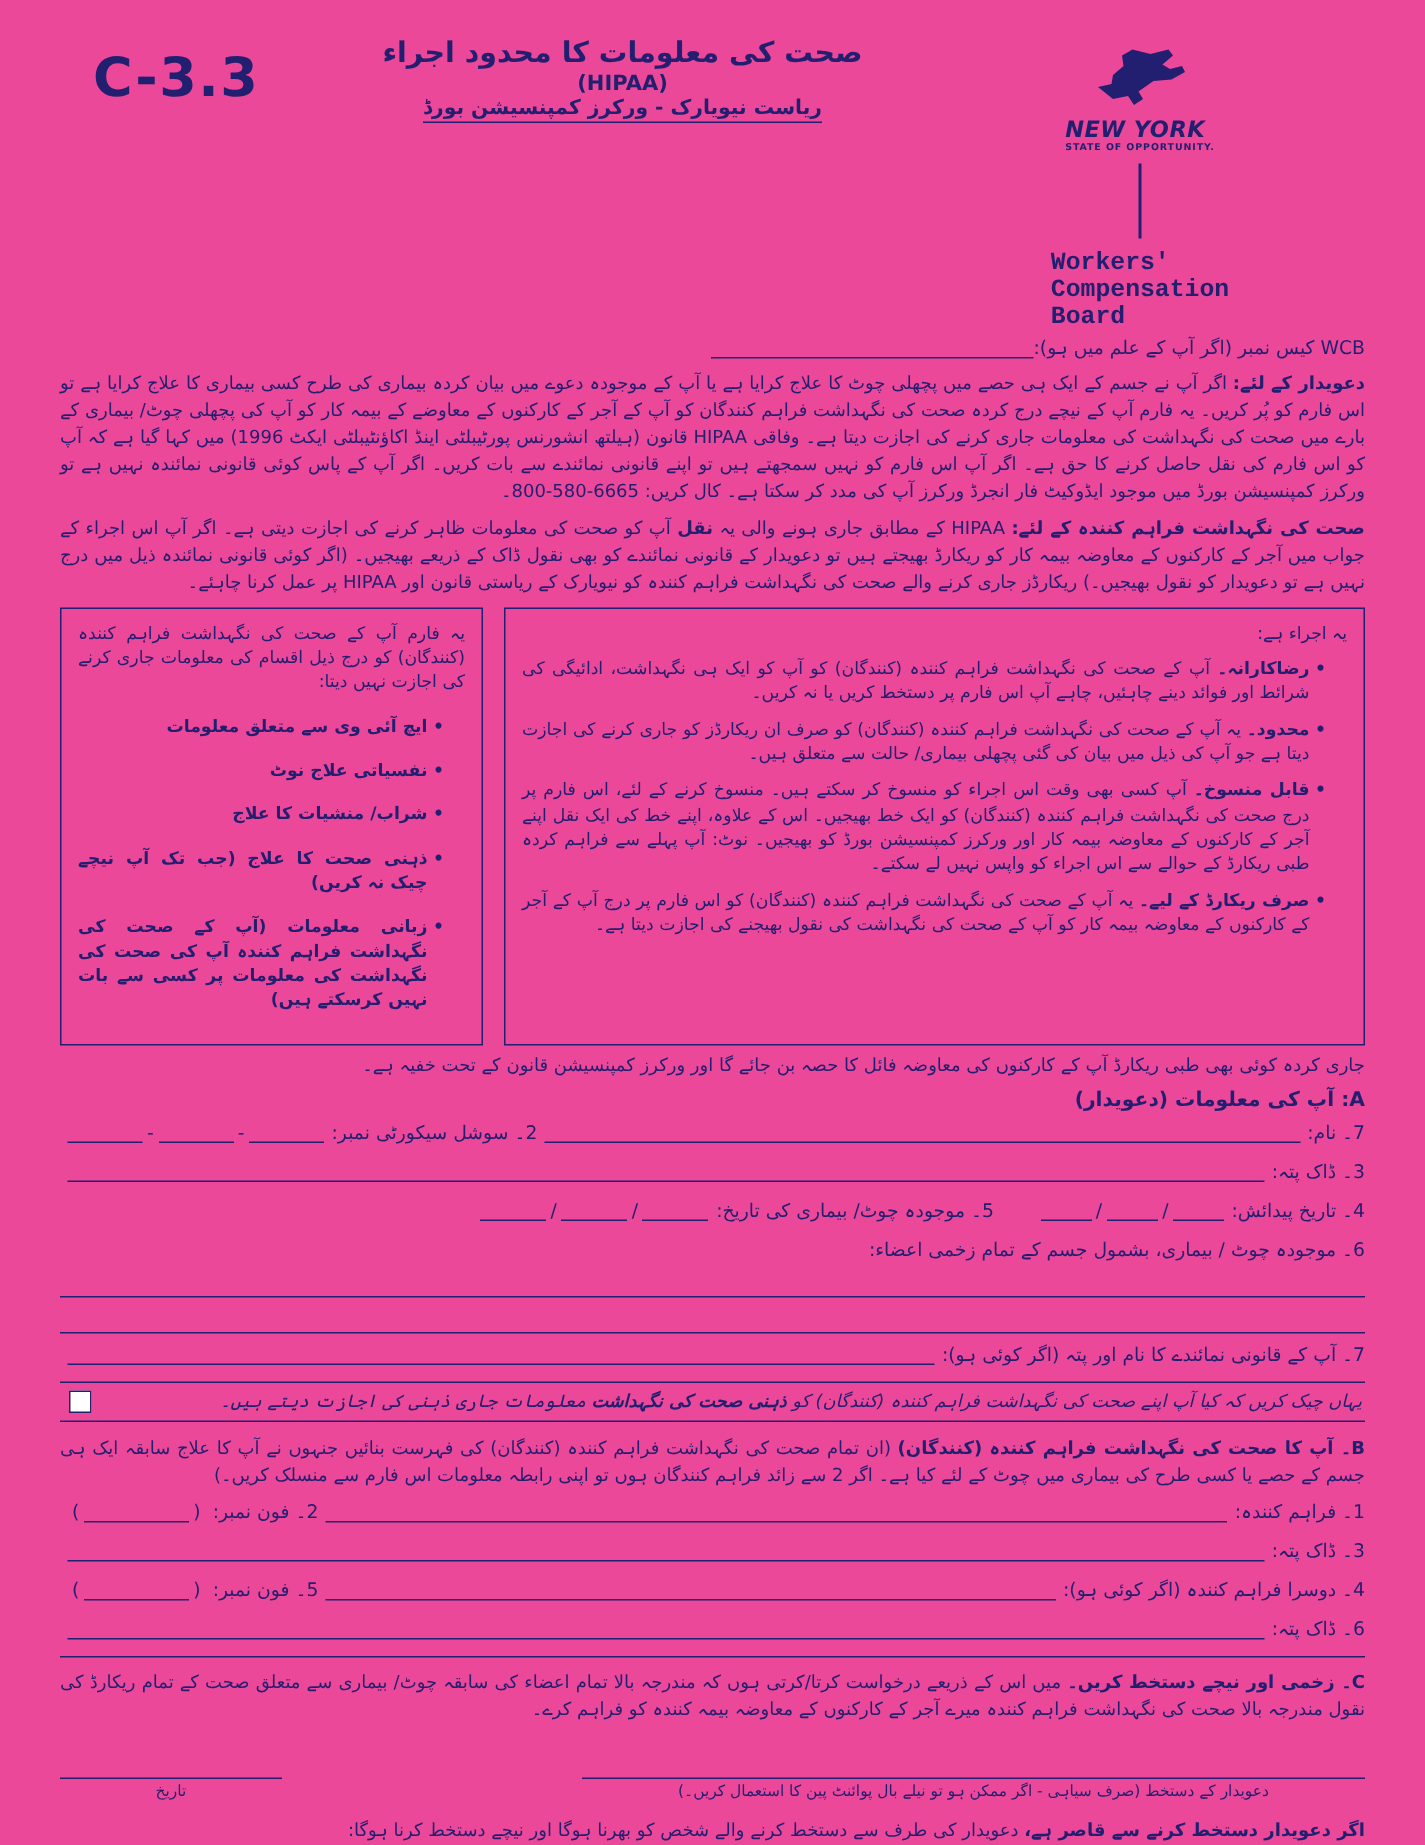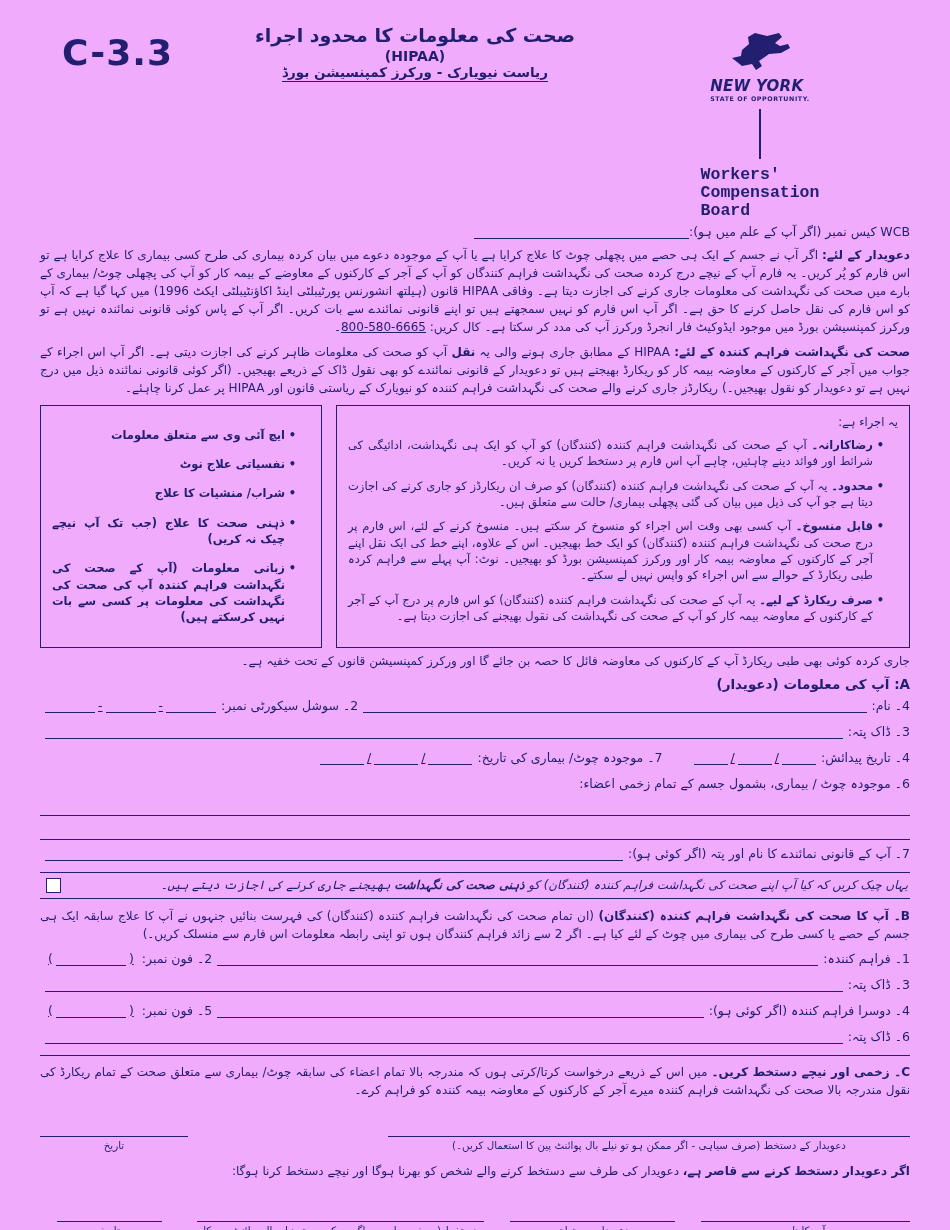--- a/index.html
+++ b/index.html
@@ -1,25 +1,25 @@
 <!DOCTYPE html>
 <html><head>
 <meta charset="utf-8">
 <style>
   html,body { margin:0; padding:0; background:#e8e8e8; }
   .page {
     --ink:#221f70;
     width:950px; height:1230px; box-sizing:border-box;
-    margin:0 auto; background:#f0abfc; color:var(--ink);
+    margin:0 auto; background:#ec4899; color:var(--ink);
     font-family:"DejaVu Sans", sans-serif;
     padding:24px 40px 14px 40px;
     overflow:hidden; position:relative;
   }
   .rtl { direction:rtl; }
-  .ltr { direction:ltr; unicode-bidi:embed;text-decoration:underline; }
+  .ltr { direction:ltr; unicode-bidi:embed; }
 
   
   .header { display:flex; align-items:flex-start; margin-bottom:4px; }
   .form-number { width:180px; font-size:36px; font-weight:bold; letter-spacing:1px; padding-top:8px; padding-left:22px; box-sizing:border-box; }
   .title-block { flex:1; text-align:center; direction:rtl; }
   .form-title { font-size:19px; font-weight:bold; line-height:1.25; }
   .form-subtitle { font-size:14px; font-weight:bold; direction:ltr; }
   .agency-name { font-size:13.5px; font-weight:bold; }
   .agency-name span { border-bottom:1.5px solid var(--ink); padding-bottom:1px; }
   .logo-block { width:300px; display:flex; align-items:center; gap:7px; padding-top:4px; box-sizing:border-box;flex-direction:column; }
@@ -124,36 +124,37 @@
     <div class="box release-box">
       <p class="box-intro">یہ اجراء ہے:</p>
       <ul>
         <li><b>رضاکارانہ۔</b><span> آپ کے صحت کی نگہداشت فراہم کنندہ (کنندگان) کو آپ کو ایک ہی نگہداشت، ادائیگی کی شرائط اور فوائد دینے چاہئیں، چاہے آپ اس فارم پر دستخط کریں یا نہ کریں۔</span></li>
         <li><b>محدود۔</b><span> یہ آپ کے صحت کی نگہداشت فراہم کنندہ (کنندگان) کو صرف ان ریکارڈز کو جاری کرنے کی اجازت دیتا ہے جو آپ کی ذیل میں بیان کی گئی پچھلی بیماری/ حالت سے متعلق ہیں۔</span></li>
         <li><b>قابل منسوخ۔</b><span> آپ کسی بھی وقت اس اجراء کو منسوخ کر سکتے ہیں۔ منسوخ کرنے کے لئے، اس فارم پر درج صحت کی نگہداشت فراہم کنندہ (کنندگان) کو ایک خط بھیجیں۔ اس کے علاوہ، اپنے خط کی ایک نقل اپنے آجر کے کارکنوں کے معاوضہ بیمہ کار اور ورکرز کمپنسیشن بورڈ کو بھیجیں۔ نوٹ: آپ پہلے سے فراہم کردہ طبی ریکارڈ کے حوالے سے اس اجراء کو واپس نہیں لے سکتے۔</span></li>
         <li><b>صرف ریکارڈ کے لیے۔</b><span> یہ آپ کے صحت کی نگہداشت فراہم کنندہ (کنندگان) کو اس فارم پر درج آپ کے آجر کے کارکنوں کے معاوضہ بیمہ کار کو آپ کے صحت کی نگہداشت کی نقول بھیجنے کی اجازت دیتا ہے۔</span></li>
       </ul>
     </div>
     <div class="box excluded-box">
+      <p class="box-intro">یہ فارم آپ کے صحت کی نگہداشت فراہم کنندہ (کنندگان) کو درج ذیل اقسام کی معلومات جاری کرنے کی اجازت نہیں دیتا:</p>
       <ul>
         <li><b>ایچ آئی وی سے متعلق معلومات</b><span class="reg"></span></li>
         <li><b>نفسیاتی علاج نوٹ</b><span class="reg"></span></li>
         <li><b>شراب/ منشیات کا علاج</b><span class="reg"></span></li>
         <li><b>ذہنی صحت کا علاج</b><span class="reg"> (جب تک آپ نیچے چیک نہ کریں)</span></li>
         <li><b>زبانی معلومات</b><span class="reg"> (آپ کے صحت کی نگہداشت فراہم کنندہ آپ کی صحت کی نگہداشت کی معلومات پر کسی سے بات نہیں کرسکتے ہیں)</span></li>
       </ul>
     </div>
   </div>
 
   <div class="note-line">جاری کردہ کوئی بھی طبی ریکارڈ آپ کے کارکنوں کی معاوضہ فائل کا حصہ بن جائے گا اور ورکرز کمپنسیشن قانون کے تحت خفیہ ہے۔</div>
 
   <div class="sec-title">A: آپ کی معلومات (دعویدار)</div>
 
   <div class="field-row">
-    <span class="lbl">4۔ نام:</span>
+    <span class="lbl">7۔ نام:</span>
     <span class="blank grow"></span>
     <span class="lbl">2۔ سوشل سیکورٹی نمبر:</span>
     <span class="group ltr">
       <span class="blank w50"></span>
       <span class="sym">-</span>
       <span class="blank w50"></span>
       <span class="sym">-</span>
       <span class="blank w50"></span>
     </span>
   </div>
@@ -166,21 +167,21 @@
   <div class="field-row">
     <span class="lbl">4۔ تاریخ پیدائش:</span>
     <span class="group ltr">
       <span class="blank w34"></span>
       <span class="sym">/</span>
       <span class="blank w34"></span>
       <span class="sym">/</span>
       <span class="blank w34"></span>
     </span>
     <span style="width:26px"></span>
-    <span class="lbl">7۔ موجودہ چوٹ/ بیماری کی تاریخ:</span>
+    <span class="lbl">5۔ موجودہ چوٹ/ بیماری کی تاریخ:</span>
     <span class="group ltr">
       <span class="blank w44"></span>
       <span class="sym">/</span>
       <span class="blank w44"></span>
       <span class="sym">/</span>
       <span class="blank w44"></span>
     </span>
   </div>
 
   <div class="field-row" style="margin-bottom:5px">
@@ -188,21 +189,21 @@
   </div>
   <div class="full-blank"></div>
   <div class="full-blank"></div>
 
   <div class="field-row" style="margin-top:6px">
     <span class="lbl">7۔ آپ کے قانونی نمائندے کا نام اور پتہ (اگر کوئی ہو):</span>
     <span class="blank grow"></span>
   </div>
 
   <div class="check-band">
-    <span class="txt"><span>یہاں چیک کریں کہ کیا آپ اپنے صحت کی نگہداشت فراہم کنندہ (کنندگان) کو </span><b>ذہنی صحت کی نگہداشت</b><span> بھیجنے جاری کرنے کی اجازت دیتے ہیں۔</span></span>
+    <span class="txt"><span>یہاں چیک کریں کہ کیا آپ اپنے صحت کی نگہداشت فراہم کنندہ (کنندگان) کو </span><b>ذہنی صحت کی نگہداشت</b><span> معلومات جاری ذہنی کی اجازت دیتے ہیں۔</span></span>
     <span class="checkbox"></span>
   </div>
 
   <p class="body-par rtl" style="margin:2px 0 8px"><span class="lead">B۔ آپ کا صحت کی نگہداشت فراہم کنندہ (کنندگان)</span><span> (ان تمام صحت کی نگہداشت فراہم کنندہ (کنندگان) کی فہرست بنائیں جنہوں نے آپ کا علاج سابقہ ایک ہی جسم کے حصے یا کسی طرح کی بیماری میں چوٹ کے لئے کیا ہے۔ اگر 2 سے زائد فراہم کنندگان ہوں تو اپنی رابطہ معلومات اس فارم سے منسلک کریں۔)</span></p>
 
   <div class="field-row">
     <span class="lbl">1۔ فراہم کنندہ:</span>
     <span class="blank grow"></span>
     <span class="lbl">2۔ فون نمبر:</span>
     <span class="group ltr">

